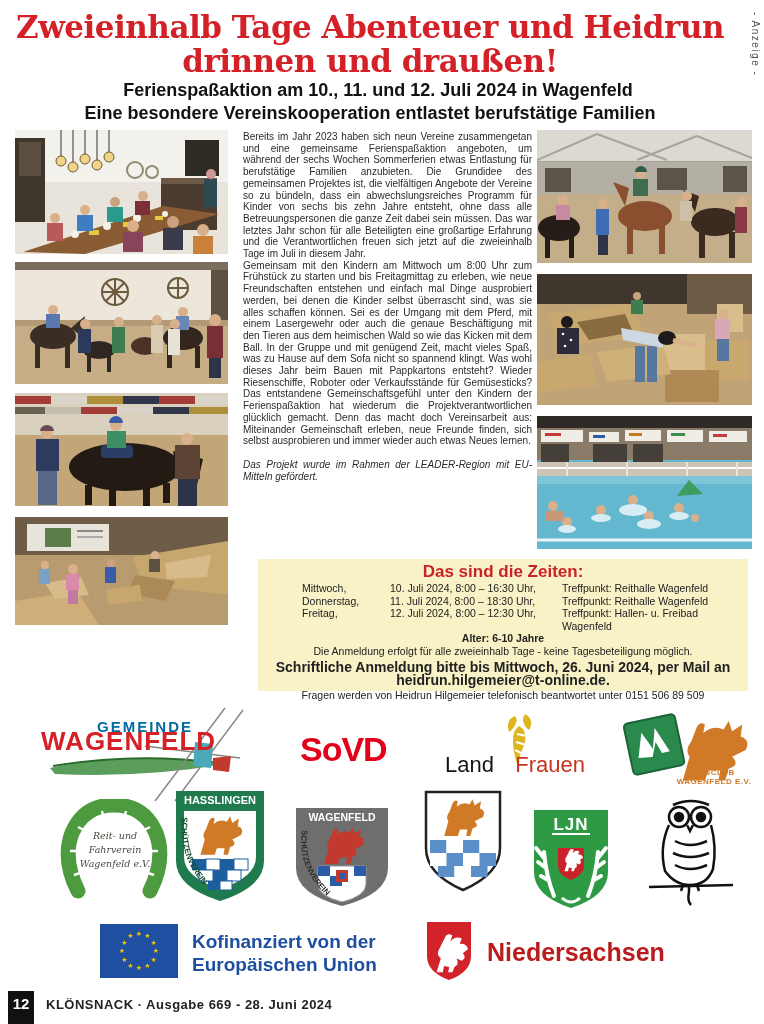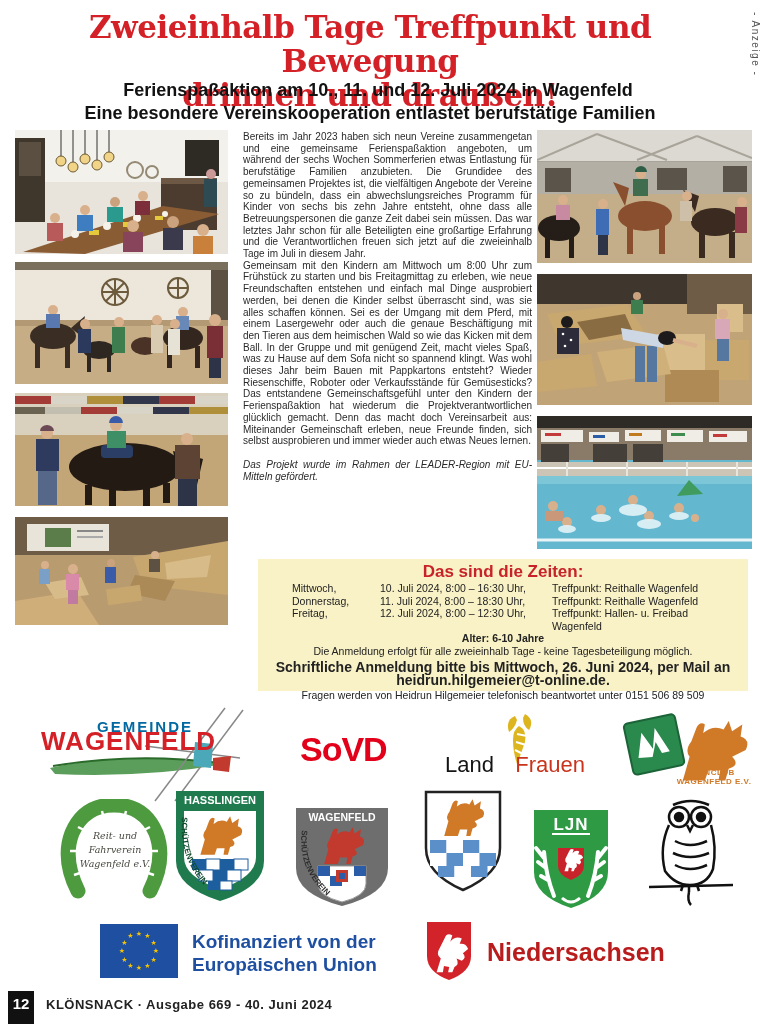--- a/index.html
+++ b/index.html
@@ -30,21 +30,21 @@
 
   
   .article { position:absolute; left:243px; top:131px; width:289px; color:#2a2a2a;
              font-size:10px; line-height:11.7px; text-align:justify; }
   .article p + p.gap { margin-top:12px;font-style:italic; }
 
   
   .sched { position:absolute; left:258px; top:559px; width:490px; height:132px;
            background:#f9f2c6; padding:3px 8px 0 8px; color:#222; }
   .sched-title { text-align:center; font-weight:bold; font-size:17px; line-height:19px; color:#c8232a; }
-  .sched-rows { margin-left:26px; margin-top:1px; }
+  .sched-rows { margin-left:36px; margin-top:1px; }
   .s-row { display:grid; grid-template-columns:88px 172px 1fr; font-size:10.5px; line-height:12.5px; }
   .s-age { text-align:center; font-weight:bold; font-size:10.5px; line-height:13px; }
   .s-reg { text-align:center; font-size:10.5px; line-height:13px; }
   .s-written { text-align:center; font-weight:bold; font-size:14px; line-height:13px; margin-top:3px; }
   .s-q { text-align:center; font-size:10.5px; line-height:13px; margin-top:2px; }
 
   
   .logo { position:absolute; }
   .gw-line1 { position:absolute; left:62px; top:12px; font-size:15px; font-weight:bold;
               color:#0369a1; letter-spacing:2px; }
@@ -73,21 +73,21 @@
 
   <svg width="0" height="0" style="position:absolute" aria-hidden="true">
     <defs>
       <path id="lion" d="M4,38 L8,24 Q5,20 9,15 L12,7 Q14,3 17,5 L16,10 Q22,5 28,8 L31,3 L33,9 L39,5 L38,12 Q44,14 41,20 L33,24 Q38,29 31,31 L29,38 L25,38 L26,32 L19,32 L17,38 Z"></path>
       <path id="shieldpath" d="M2,2 h44 v34 q0,16 -22,24 q-22,-8 -22,-24 Z"></path>
       <path id="horse" d="M12,44 L16,31 Q11,27 15,21 L20,11 Q22,6 27,9 L25,15 Q30,9 36,12 L34,17 Q40,16 42,22 L37,26 Q41,30 36,33 L31,31 Q34,37 29,39 L27,44 L23,44 L24,39 L19,38 L18,44 Z"></path>
     </defs>
   </svg>
 
   <div class="headline">
-    <div>Zweieinhalb Tage Treffpunkt und Bewegung</div>
+    <div>Zweieinhalb Tage Abenteuer und Heidrun</div>
     <div>drinnen und draußen!</div>
   </div>
   <div class="subtitle sub1">Ferienspaßaktion am 10., 11. und 12. Juli 2024 in Wagenfeld</div>
   <div class="subtitle sub2">Eine besondere Vereinskooperation entlastet berufstätige Familien</div>
   <div class="anzeige">- Anzeige -</div>
 
   <div class="photo pL1">
     <svg viewBox="0 0 213 124" preserveAspectRatio="none">
       <rect width="213" height="124" fill="#e8e4dc"></rect>
       <rect width="213" height="52" fill="#f3f1ec"></rect>
@@ -624,15 +624,15 @@
     <svg viewBox="0 0 48 62" style="position:absolute; left:0; top:2px; width:48px; height:62px;">
       <use href="#shieldpath" fill="#d2232a"></use>
       <g fill="#fff">
           <use href="#horse" transform="translate(-1,6) scale(1.05)"></use>
         </g>
     </svg>
     <span class="nds-text">Niedersachsen</span>
   </div>
 
   <div class="pagenum">12</div>
-  <div class="issue">KLÖNSNACK · Ausgabe 669 - 40. Juni 2024</div>
+  <div class="issue">KLÖNSNACK · Ausgabe 669 - 28. Juni 2024</div>
 
 </div>
 
 </body></html>

